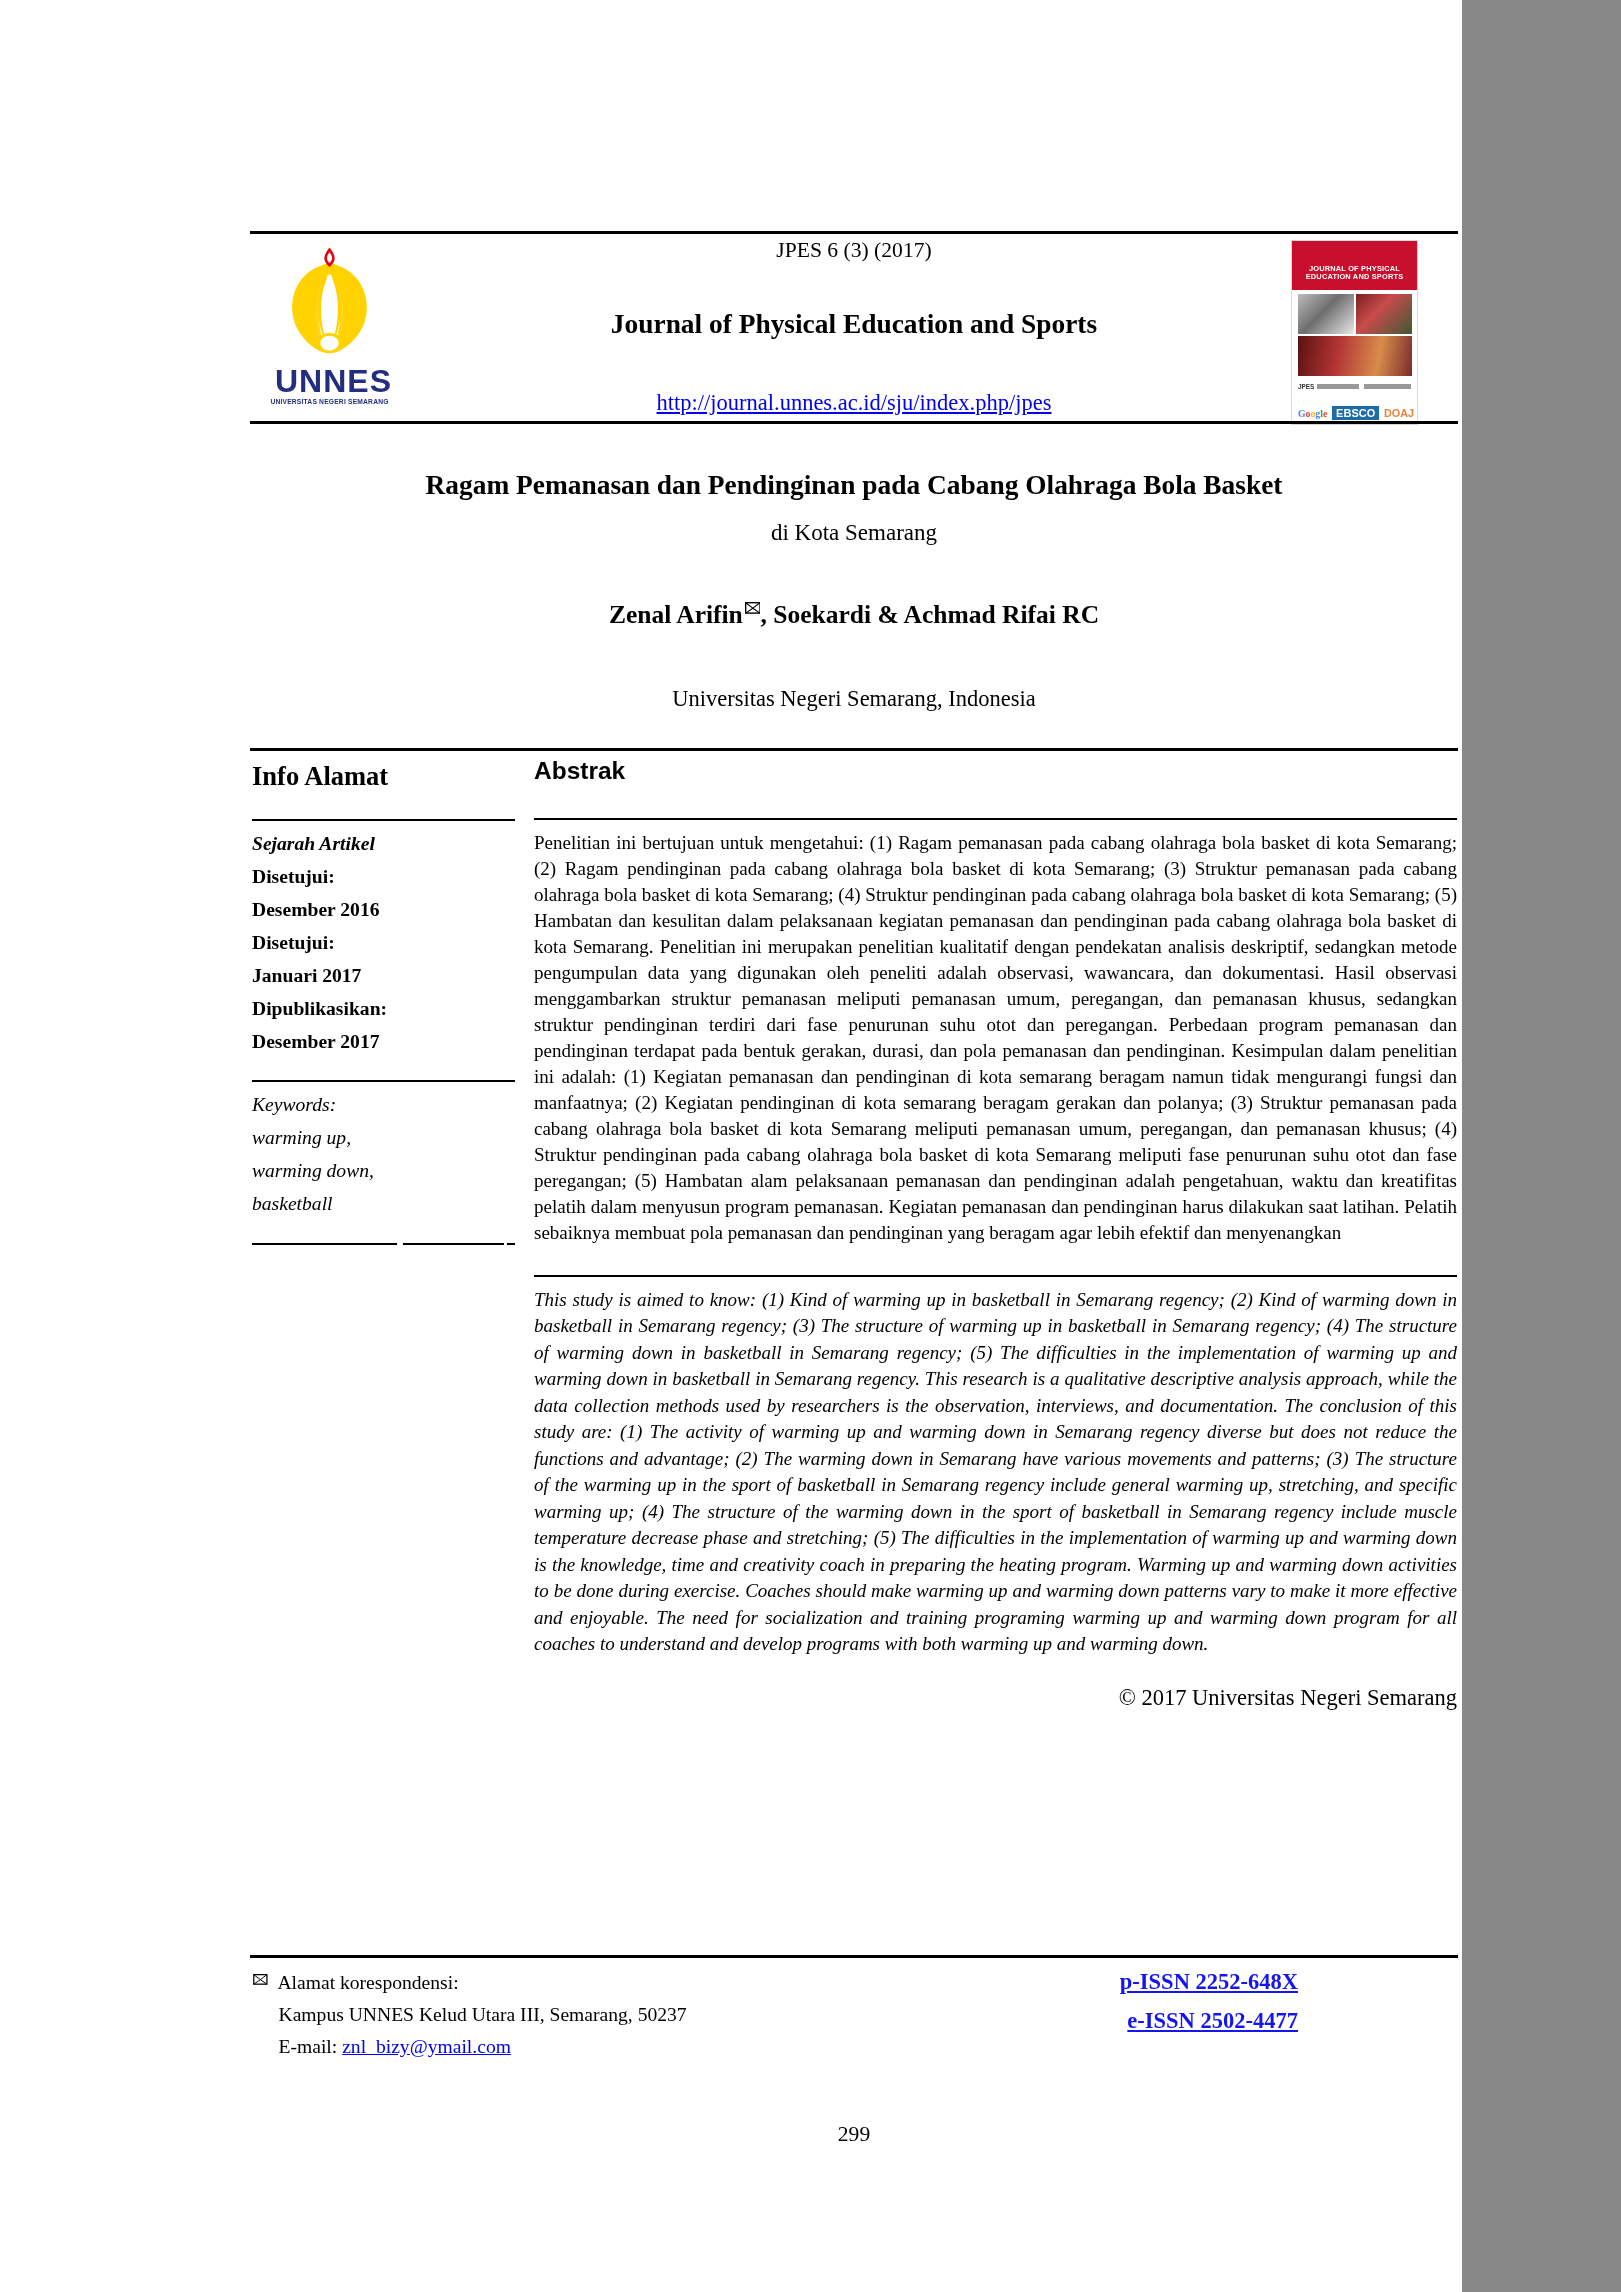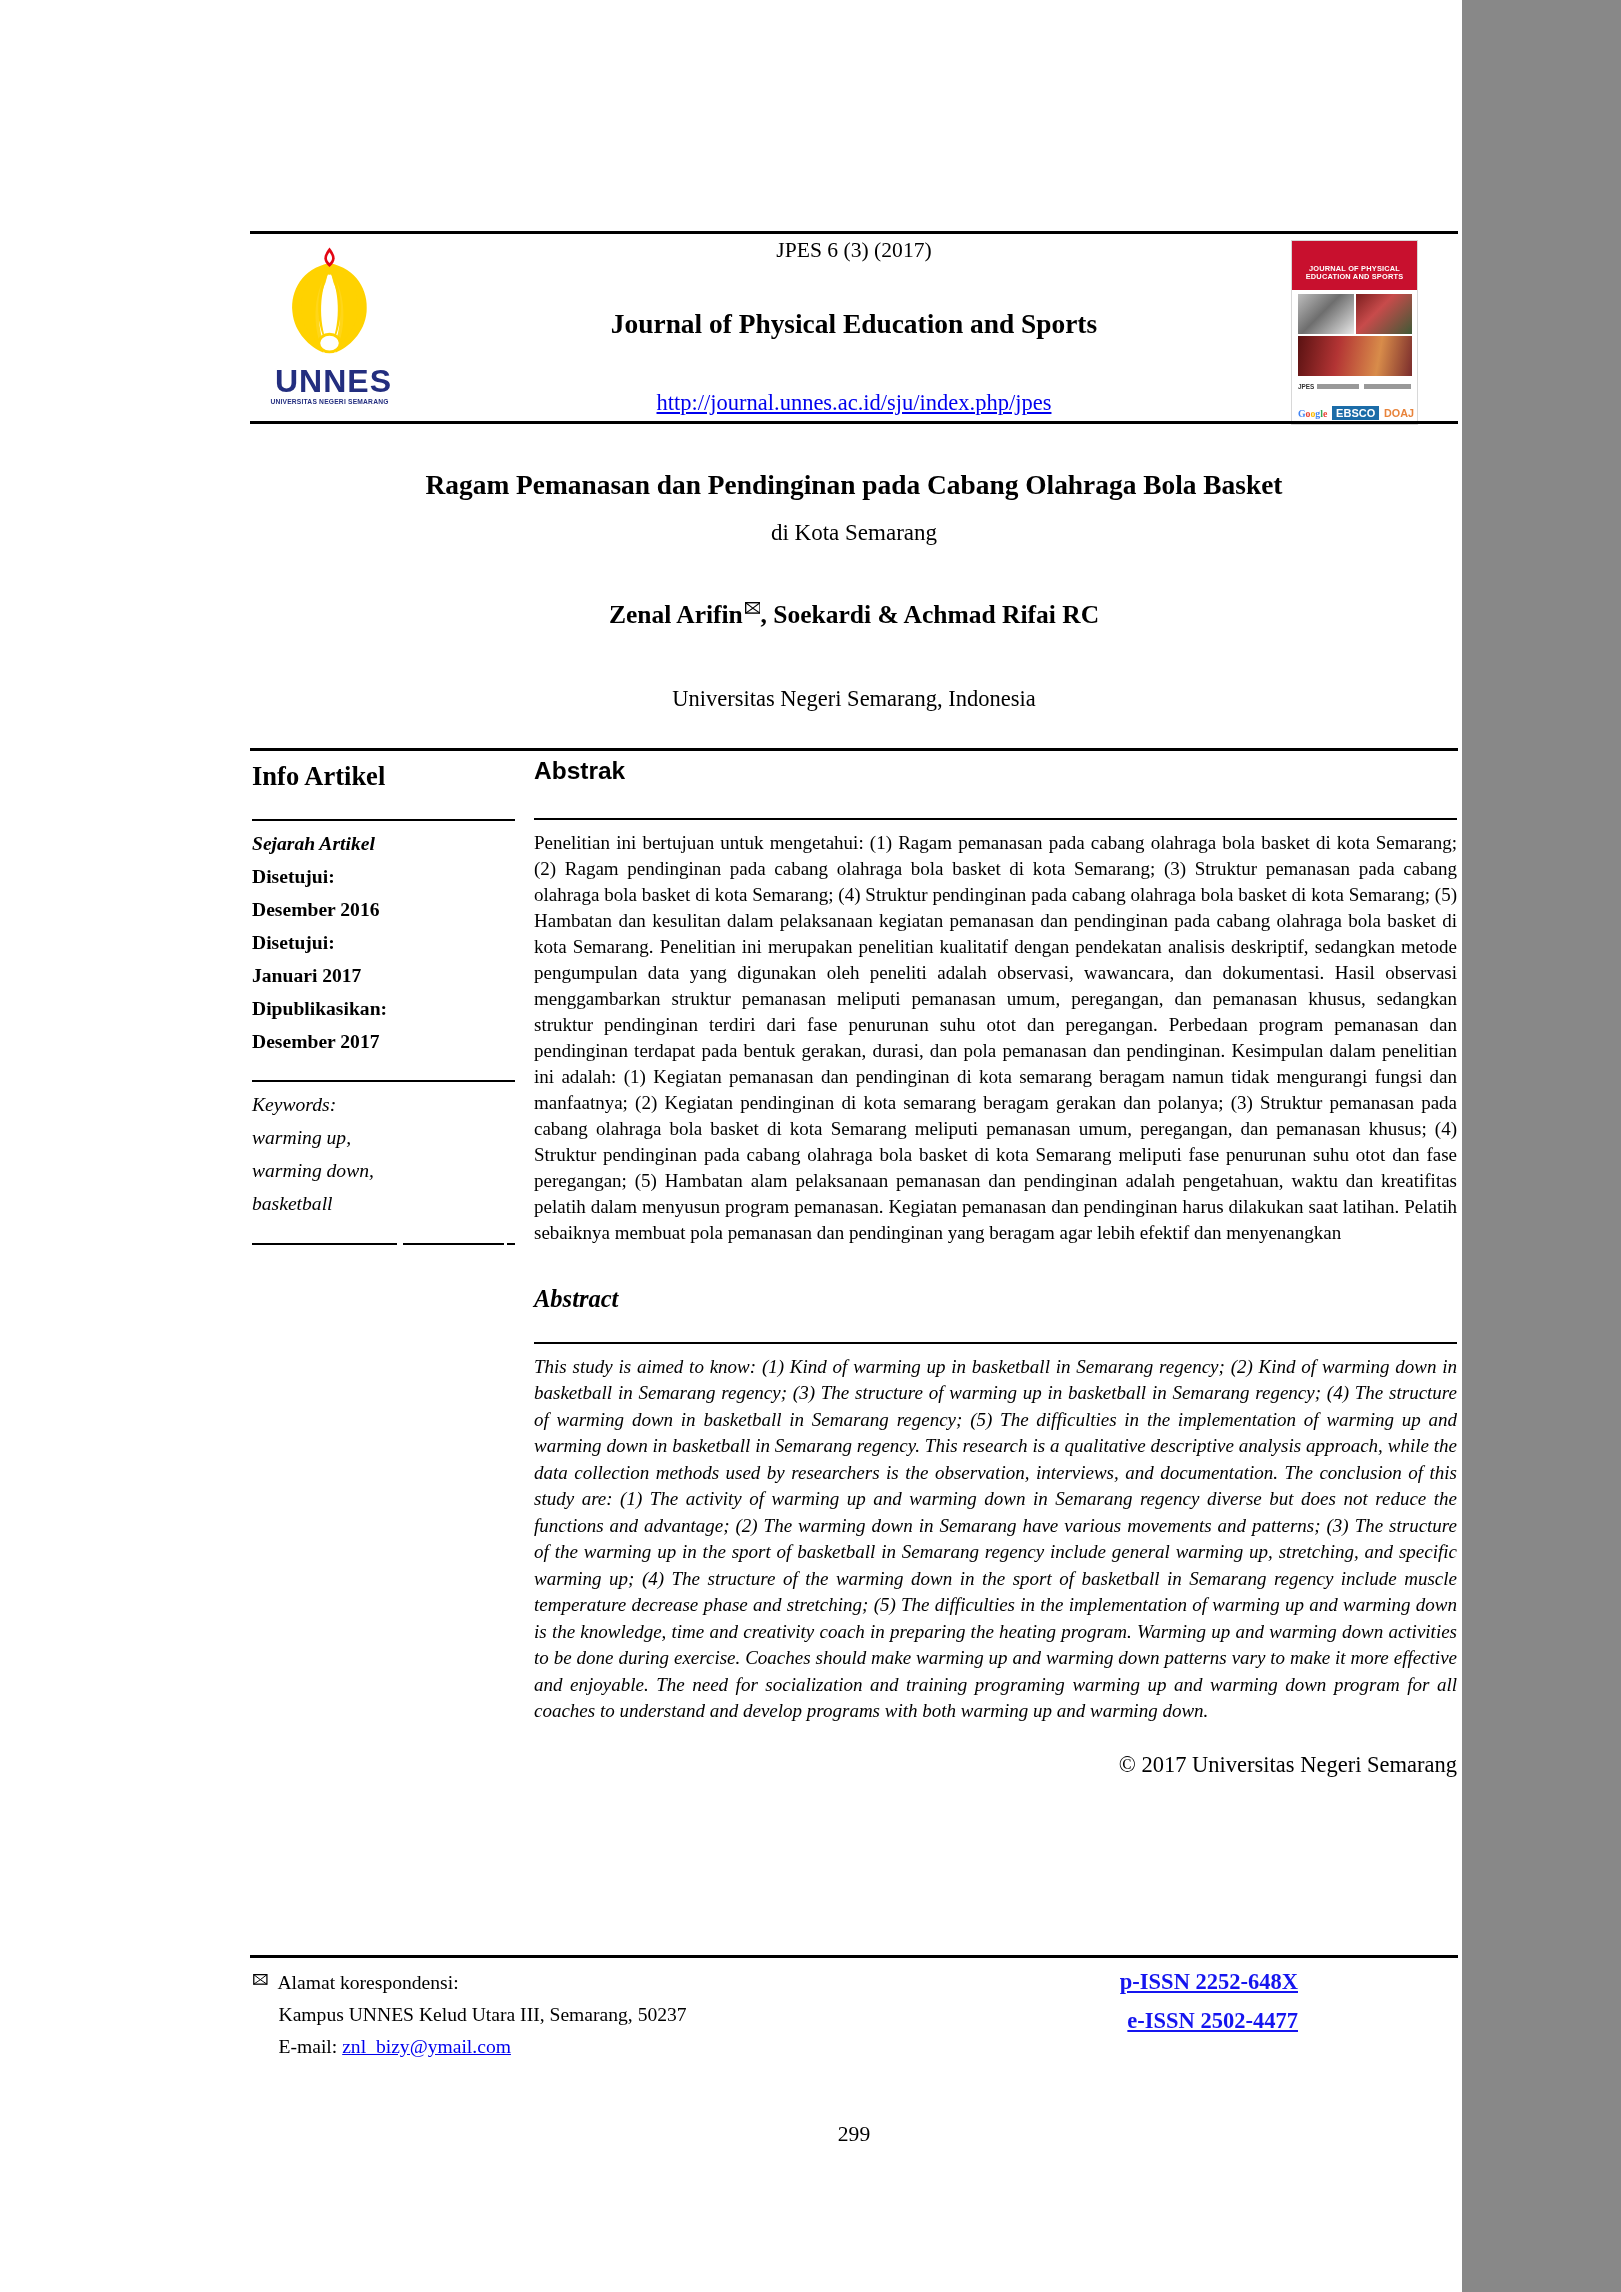--- a/index.html
+++ b/index.html
@@ -106,21 +106,21 @@
           <rect x="0.7" y="0.7" width="14.6" height="10.6" fill="none" stroke="#000" stroke-width="1.4"></rect>
           <path d="M0.7 0.7 L8 6.3 L15.3 0.7 M0.7 11.3 L8 6.3 M15.3 11.3 L8 6.3" fill="none" stroke="#000" stroke-width="1.1"></path>
         </svg></span><span>, Soekardi &amp; Achmad Rifai RC</span>
   </div>
 
   <div class="abs centered" style="top:686px;font-size:22.5px;">Universitas Negeri Semarang, Indonesia</div>
 
   <div class="abs rule" style="left:250px;top:748px;width:1208px;"></div>
 
   <div class="abs" style="left:252px;top:761px;width:267px;">
-    <div style="font-size:26.5px;font-weight:bold;">Info Artikel</div>
+    <div style="font-size:26.5px;font-weight:bold;">Info Alamat</div>
     <div class="thin-rule" style="margin-top:27.4px;width:263px;"></div>
     <div class="sidebar-text" style="margin-top:5.9px;font-weight:bold;">
       <div class="italic">Sejarah Artikel</div>
       <div>Disetujui:</div>
       <div>Desember 2016</div>
       <div>Disetujui:</div>
       <div>Januari 2017</div>
       <div>Dipublikasikan:</div>
       <div>Desember 2017</div>
     </div>
@@ -132,21 +132,20 @@
       <div>basketball</div>
     </div>
     <div class="dash-line" style="margin-top:23.5px;width:263px;"></div>
   </div>
 
   <div class="abs" style="left:534px;top:757px;width:923px;">
     <div style="font-size:24.5px;font-weight:bold;font-family:'Liberation Sans',sans-serif;">Abstrak</div>
     <div style="height:2px;background:#000;margin-top:33px;"></div>
     <div class="just" style="margin-top:9.8px;font-size:19px;line-height:26px;">Penelitian ini bertujuan untuk mengetahui: (1) Ragam pemanasan pada cabang olahraga bola basket di kota Semarang; (2) Ragam pendinginan pada cabang olahraga bola basket di kota Semarang; (3) Struktur pemanasan pada cabang olahraga bola basket di kota Semarang; (4) Struktur pendinginan pada cabang olahraga bola basket di kota Semarang; (5) Hambatan dan kesulitan dalam pelaksanaan kegiatan pemanasan dan pendinginan pada cabang olahraga bola basket di kota Semarang. Penelitian ini merupakan penelitian kualitatif dengan pendekatan analisis deskriptif, sedangkan metode pengumpulan data yang digunakan oleh peneliti adalah observasi, wawancara, dan dokumentasi. Hasil observasi menggambarkan struktur pemanasan meliputi pemanasan umum, peregangan, dan pemanasan khusus, sedangkan struktur pendinginan terdiri dari fase penurunan suhu otot dan peregangan. Perbedaan program pemanasan dan pendinginan terdapat pada bentuk gerakan, durasi, dan pola pemanasan dan pendinginan. Kesimpulan dalam penelitian ini adalah: (1) Kegiatan pemanasan dan pendinginan di kota semarang beragam namun tidak mengurangi fungsi dan manfaatnya; (2) Kegiatan pendinginan di kota semarang beragam gerakan dan polanya; (3) Struktur pemanasan pada cabang olahraga bola basket di kota Semarang meliputi pemanasan umum, peregangan, dan pemanasan khusus; (4) Struktur pendinginan pada cabang olahraga bola basket di kota Semarang meliputi fase penurunan suhu otot dan fase peregangan; (5) Hambatan alam pelaksanaan pemanasan dan pendinginan adalah pengetahuan, waktu dan kreatifitas pelatih dalam menyusun program pemanasan. Kegiatan pemanasan dan pendinginan harus dilakukan saat latihan. Pelatih sebaiknya membuat pola pemanasan dan pendinginan yang beragam agar lebih efektif dan menyenangkan</div>
 
-    <div class="italic" style="margin-top:39px;font-size:24.5px;font-weight:bold;">Abstract</div>
     <div style="height:2px;background:#000;margin-top:29px;"></div>
     <div class="just italic" style="margin-top:9.8px;font-size:19px;line-height:26.5px;">This study is aimed to know: (1) Kind of warming up in basketball in Semarang regency; (2) Kind of warming down in basketball in Semarang regency; (3) The structure of warming up in basketball in Semarang regency; (4) The structure of warming down in basketball in Semarang regency; (5) The difficulties in the implementation of warming up and warming down in basketball in Semarang regency. This research is a qualitative descriptive analysis approach, while the data collection methods used by researchers is the observation, interviews, and documentation. The conclusion of this study are: (1) The activity of warming up and warming down in Semarang regency diverse but does not reduce the functions and advantage; (2) The warming down in Semarang have various movements and patterns; (3) The structure of the warming up in the sport of basketball in Semarang regency include general warming up, stretching, and specific warming up; (4) The structure of the warming down in the sport of basketball in Semarang regency include muscle temperature decrease phase and stretching; (5) The difficulties in the implementation of warming up and warming down is the knowledge, time and creativity coach in preparing the heating program. Warming up and warming down activities to be done during exercise. Coaches should make warming up and warming down patterns vary to make it more effective and enjoyable. The need for socialization and training programing warming up and warming down program for all coaches to understand and develop programs with both warming up and warming down.</div>
 
     <div style="margin-top:27.4px;text-align:right;font-size:22.5px;">© 2017 Universitas Negeri Semarang</div>
   </div>
 
   <div class="abs rule" style="left:250px;top:1955px;width:1208px;"></div>
 
   <div class="abs" style="left:253px;top:1963px;width:686px;font-size:19.6px;line-height:32px;">
     <div>

